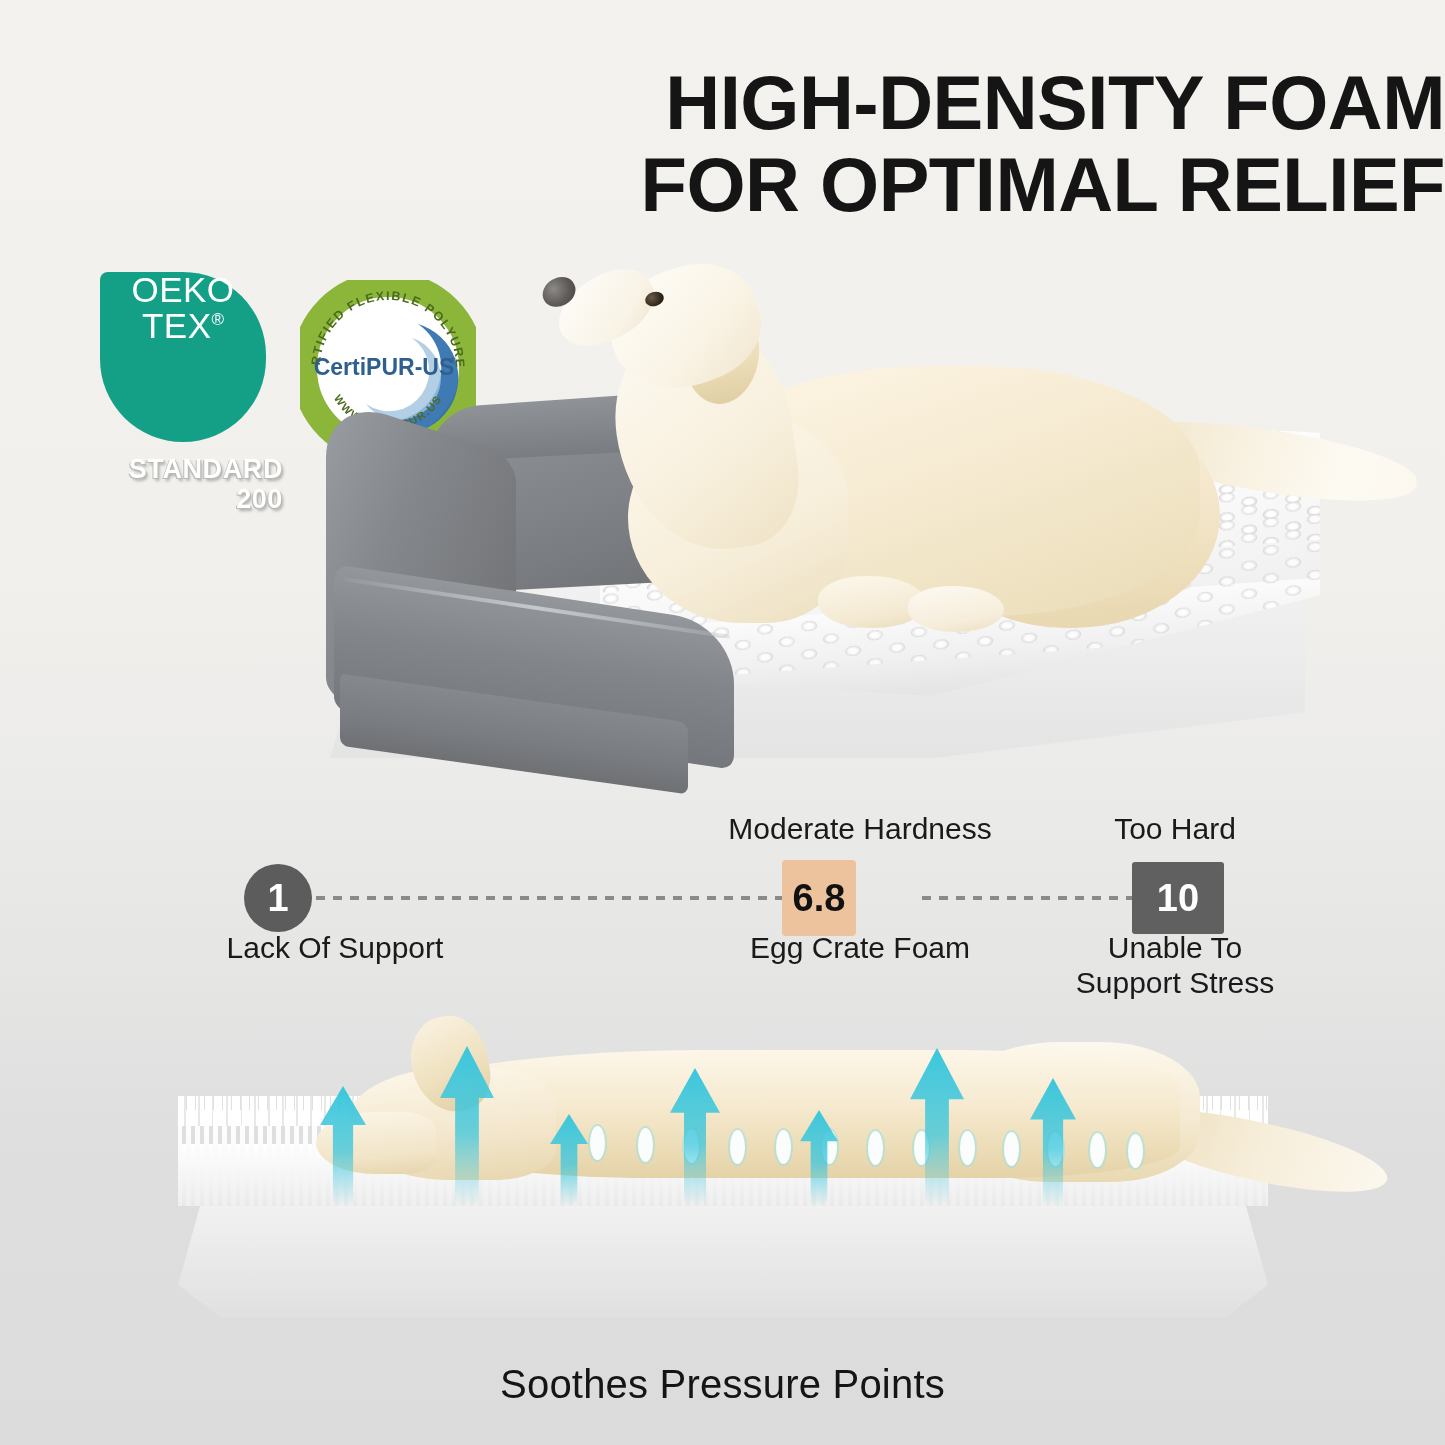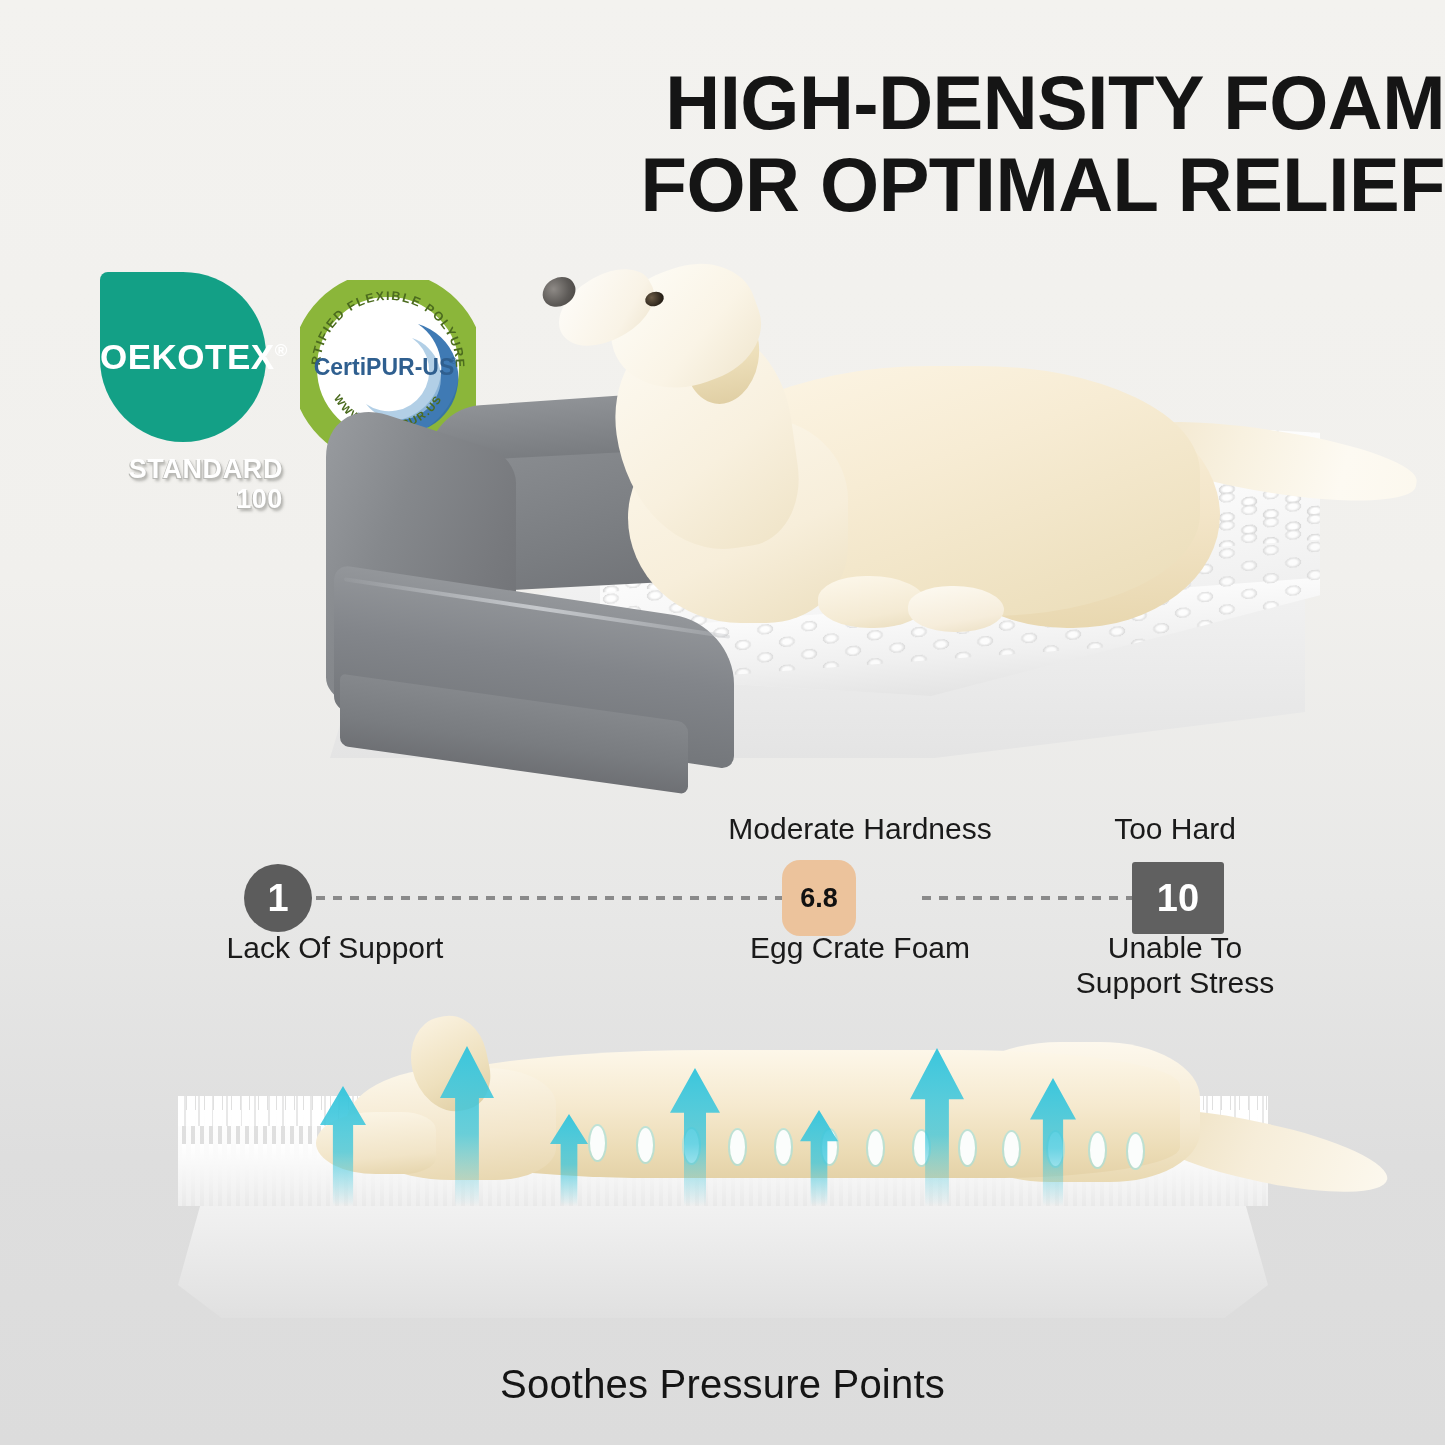--- a/index.html
+++ b/index.html
@@ -22,23 +22,23 @@
 
   
   .badges{position:absolute;left:95px;top:272px;width:410px;height:260px;}
 
   .oeko{position:absolute;left:5px;top:0;width:166px;height:170px;}
   .oeko-shape{
     position:absolute;inset:0;background:#13a086;
     border-radius:8px 84px 84px 84px;
   }
   .oeko-txt{
-    position:absolute;inset:0;display:flex;flex-direction:row;
-    align-items:center;justify-content:space-between;
-    color:#ffffff;font-weight:700;font-size:35px;line-height:1.04;
+    position:absolute;inset:0;display:flex;flex-direction:column;
+    align-items:center;justify-content:flex-start;
+    color:#ffffff;font-weight:400;font-size:35px;line-height:1.04;
     letter-spacing:0.5px;
   }
   .oeko-txt .reg{font-size:17px;vertical-align:super;letter-spacing:0;}
   .oeko-sub{
     position:absolute;left:-22px;top:182px;width:210px;text-align:right;
     color:#ffffff;font-weight:700;font-size:27px;line-height:1.12;
     letter-spacing:0.6px;
     text-shadow:1px 1px 0 #b9b9b5,-1px 1px 0 #b9b9b5,2px 3px 3px rgba(120,120,115,.55);
   }
 
@@ -186,23 +186,23 @@
   }
   .dash-a{left:0;width:556px;}
   .dash-b{left:640px;width:282px;}
 
   .m1{
     position:absolute;left:74px;top:52px;width:68px;height:68px;border-radius:50%;
     background:#5c5c5c;color:#fff;display:flex;align-items:center;justify-content:center;
     font-size:38px;font-weight:700;
   }
   .m2{
-    position:absolute;left:612px;top:48px;width:74px;height:76px;border-radius:18px;
+    position:absolute;left:612px;top:48px;width:74px;height:76px;border-radius:4px;
     background:#ecc39c;color:#111;display:flex;align-items:center;justify-content:center;
-    font-size:27px;font-weight:700;
+    font-size:38px;font-weight:700;
   }
   .m3{
     position:absolute;left:962px;top:50px;width:92px;height:72px;border-radius:3px;
     background:#606060;color:#fff;display:flex;align-items:center;justify-content:center;
     font-size:38px;font-weight:700;
   }
 
   
   .photo-bot{position:absolute;left:150px;top:1000px;width:1150px;height:330px;}
   .foam-slab{
@@ -287,21 +287,21 @@
 
     <div class="oeko">
       <div class="oeko-shape"></div>
       <div class="oeko-txt">
         <span>OEKO</span>
         <span><span>TEX</span><span class="reg">®</span></span>
       </div>
     </div>
     <div class="oeko-sub">
       <div>STANDARD</div>
-      <div>100</div>
+      <div>200</div>
     </div>
 
     <div class="certi">
       <svg viewBox="0 0 176 176">
         <defs>
           <path id="arcTop" d="M 20,88 A 68,68 0 0 1 156,88"></path>
           <path id="arcBot" d="M 26,88 A 62,62 0 0 0 150,88"></path>
         </defs>
         <circle cx="88" cy="88" r="86" fill="#ffffff"></circle>
         <circle cx="88" cy="88" r="84" fill="none" stroke="#8bb63a" stroke-width="26"></circle>

